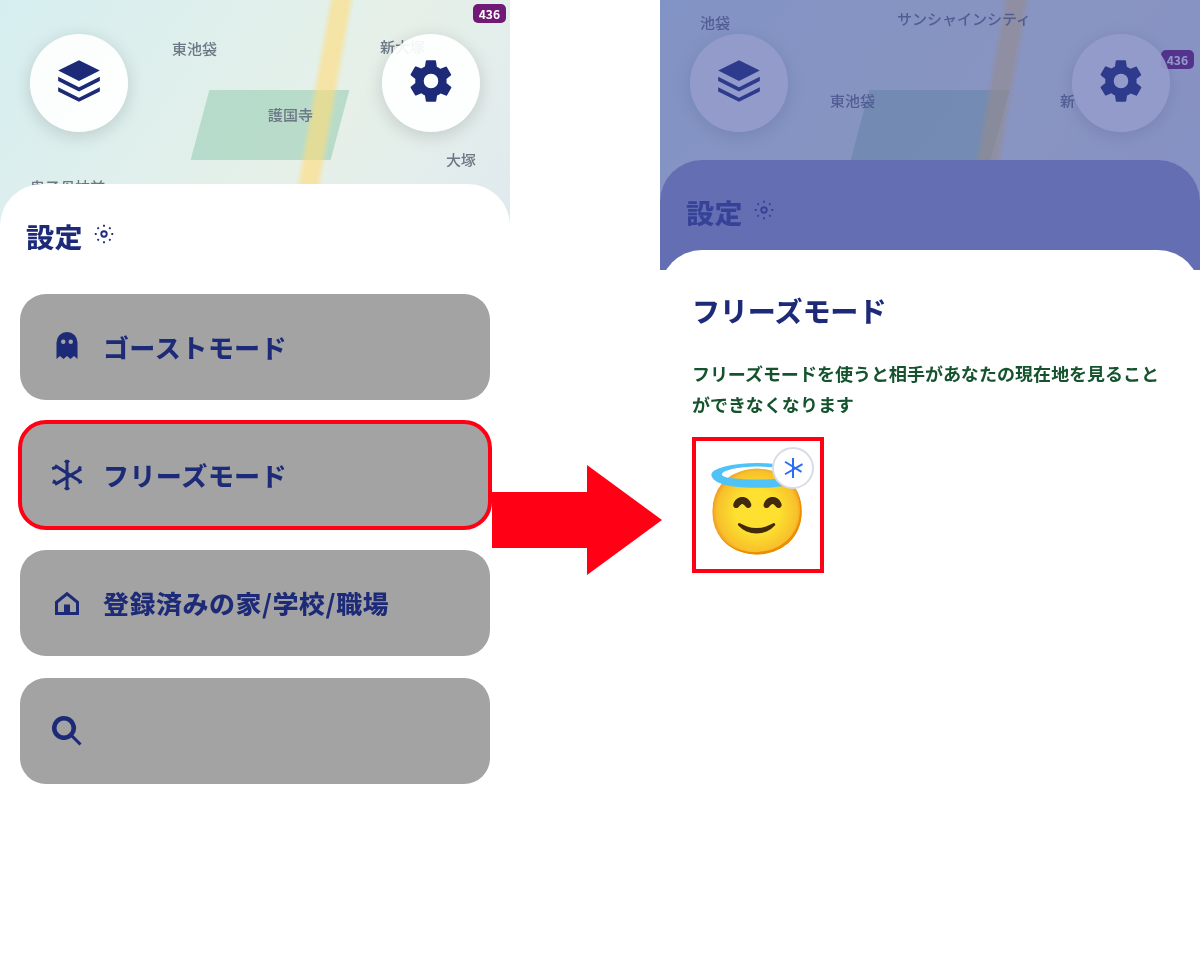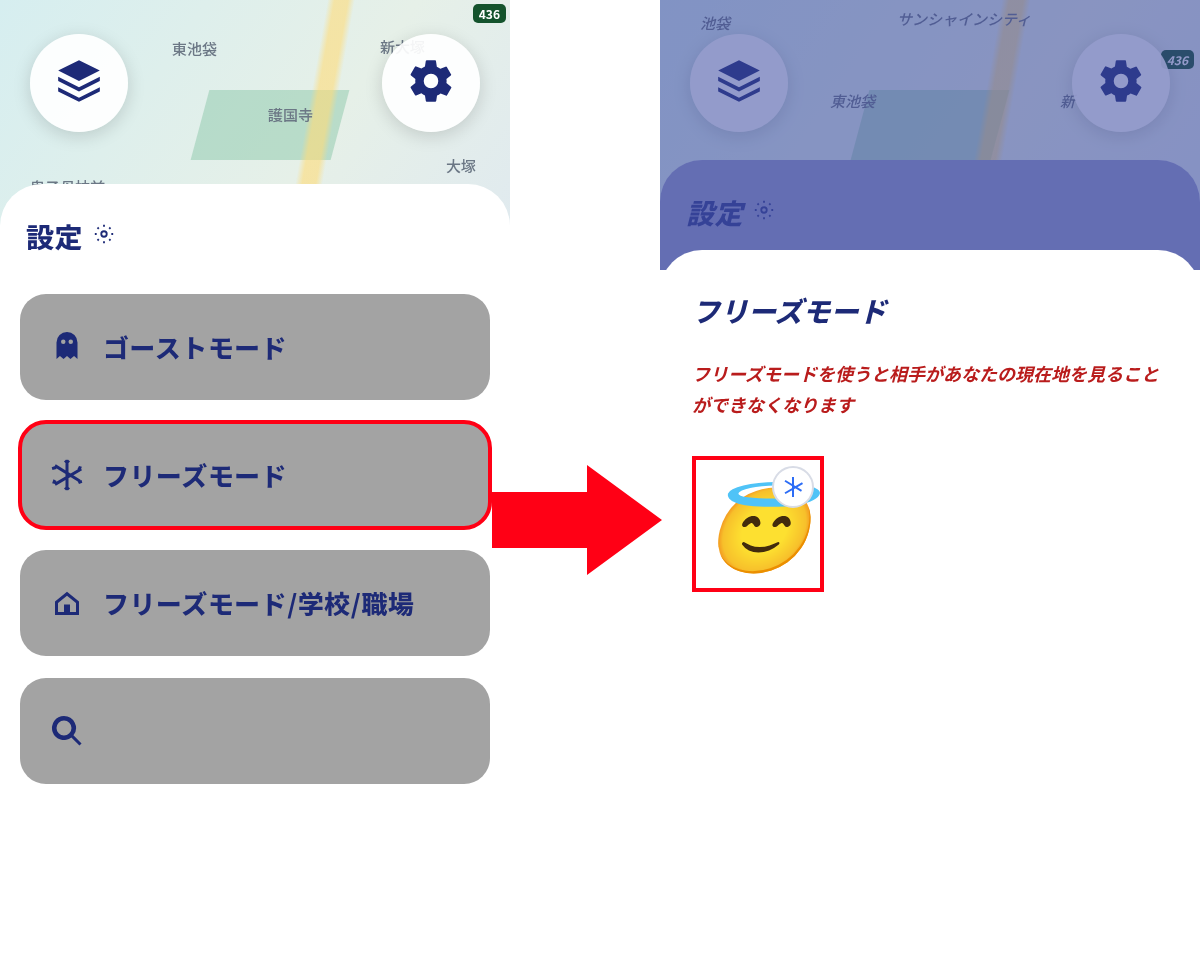--- a/index.html
+++ b/index.html
@@ -22,21 +22,20 @@
     flex: 0 0 510px;
     height: 979px;
     overflow: hidden;
   }
   .gap {
     flex: 0 0 150px;
     position: relative;
   }
   .phone-right {
     flex: 0 0 540px;
-    font-style: italic;
   }
 
   
   .map-bg {
     position: absolute;
     top: 0; left: 0; right: 0; bottom: 0;
     background:
       linear-gradient(125deg, #d6eef0 0%, #e6f0e8 35%, #dfe9f0 60%, #e9f0e6 100%);
   }
   .map-bg::before {
@@ -139,24 +138,24 @@
 
   
   .detail-title {
     font-size: 28px;
     font-weight: 800;
     color: #1d2a77;
     margin-bottom: 28px;
   }
   .detail-desc {
     font-size: 18px;
-    color: #b91c1c;
+    color: #14532d;
     font-weight: 700;
     line-height: 1.7;
-    margin-bottom: 37px;
+    margin-bottom: 18px;
   }
   .avatar-box {
     width: 132px;
     height: 136px;
     border: 4px solid #ff0015;
     display: flex;
     align-items: center;
     justify-content: center;
     position: relative;
   }
@@ -203,39 +202,39 @@
     top: 460px;
     width: 170px;
     height: 120px;
     z-index: 100;
   }
   .arrow svg { width: 100%; height: 100%; }
 
   
   .route-badge {
     position:absolute;
-    background:#14532d;
+    background:#701a75;
     color:#fff;
     font-size:12px;
     font-weight:700;
     padding:1px 6px;
     border-radius:5px;
   }
 </style>
 </head>
 <body>
 
 <div class="stage">
 
   <div class="phone">
     <div class="map-bg"></div>
     <span class="map-label" style="top:38px; left:172px;">東池袋</span>
     <span class="map-label" style="top:36px; left:380px;">新大塚</span>
     <span class="map-label" style="top:104px; left:268px;">護国寺</span>
-    <span class="map-label" style="top:155px; left:446px;">大塚</span>
+    <span class="map-label" style="top:149px; left:446px;">大塚</span>
     <span class="map-label" style="top:176px; left:30px;">鬼子母神前</span>
     <span class="route-badge" style="top:4px; right:4px;">436</span>
 
     <div class="fab fab-left">
       <span>
         <svg viewBox="0 0 24 24">
             <path d="M12 2 2 7l10 5 10-5-10-5zm0 13L2 10v2l10 5 10-5v-2l-10 5zm0 5L2 15v2l10 5 10-5v-2l-10 5z"></path>
           </svg>
       </span>
     </div>
@@ -276,21 +275,21 @@
         <span class="menu-label">フリーズモード</span>
       </div>
 
 
       <div class="menu-item">
         <span class="menu-icon">
           <svg viewBox="0 0 24 24">
               <path d="M12 4.5 4 11v9h16v-9l-8-6.5zM6 18v-6l6-4.8 6 4.8v6h-4v-5h-4v5H6z"></path>
             </svg>
         </span>
-        <span class="menu-label">フリーズモード/学校/職場</span>
+        <span class="menu-label">登録済みの家/学校/職場</span>
       </div>
 
       <div class="menu-item">
         <span class="menu-icon">
           <svg viewBox="0 0 24 24">
               <path d="M10 2a8 8 0 1 0 4.9 14.3l5.4 5.4 1.4-1.4-5.4-5.4A8 8 0 0 0 10 2zm0 3a5 5 0 1 1-5 5 5 5 0 0 1 5-5z"></path>
             </svg>
         </span>
       </div>
     </div>

